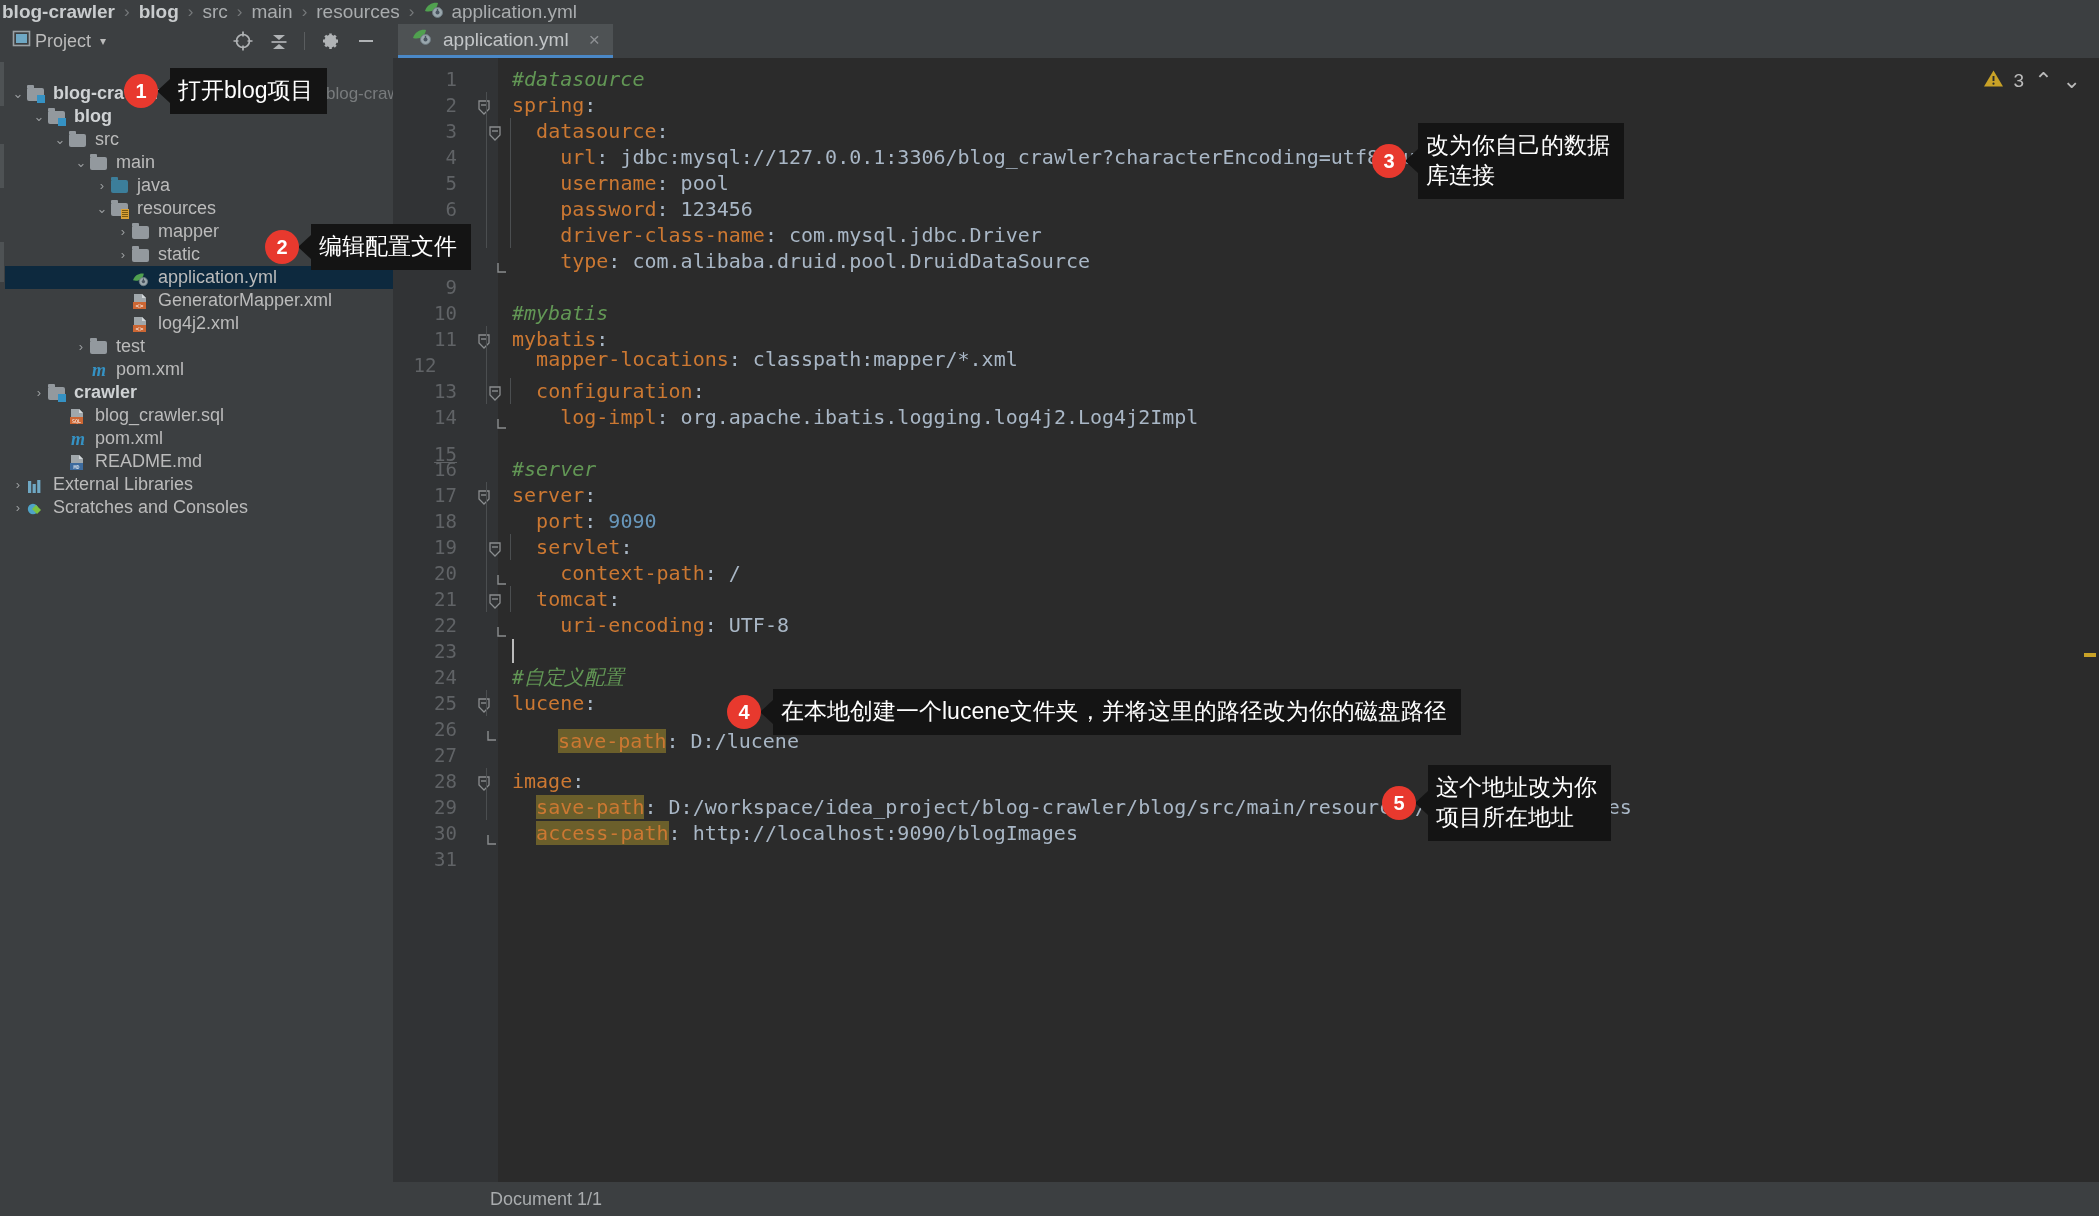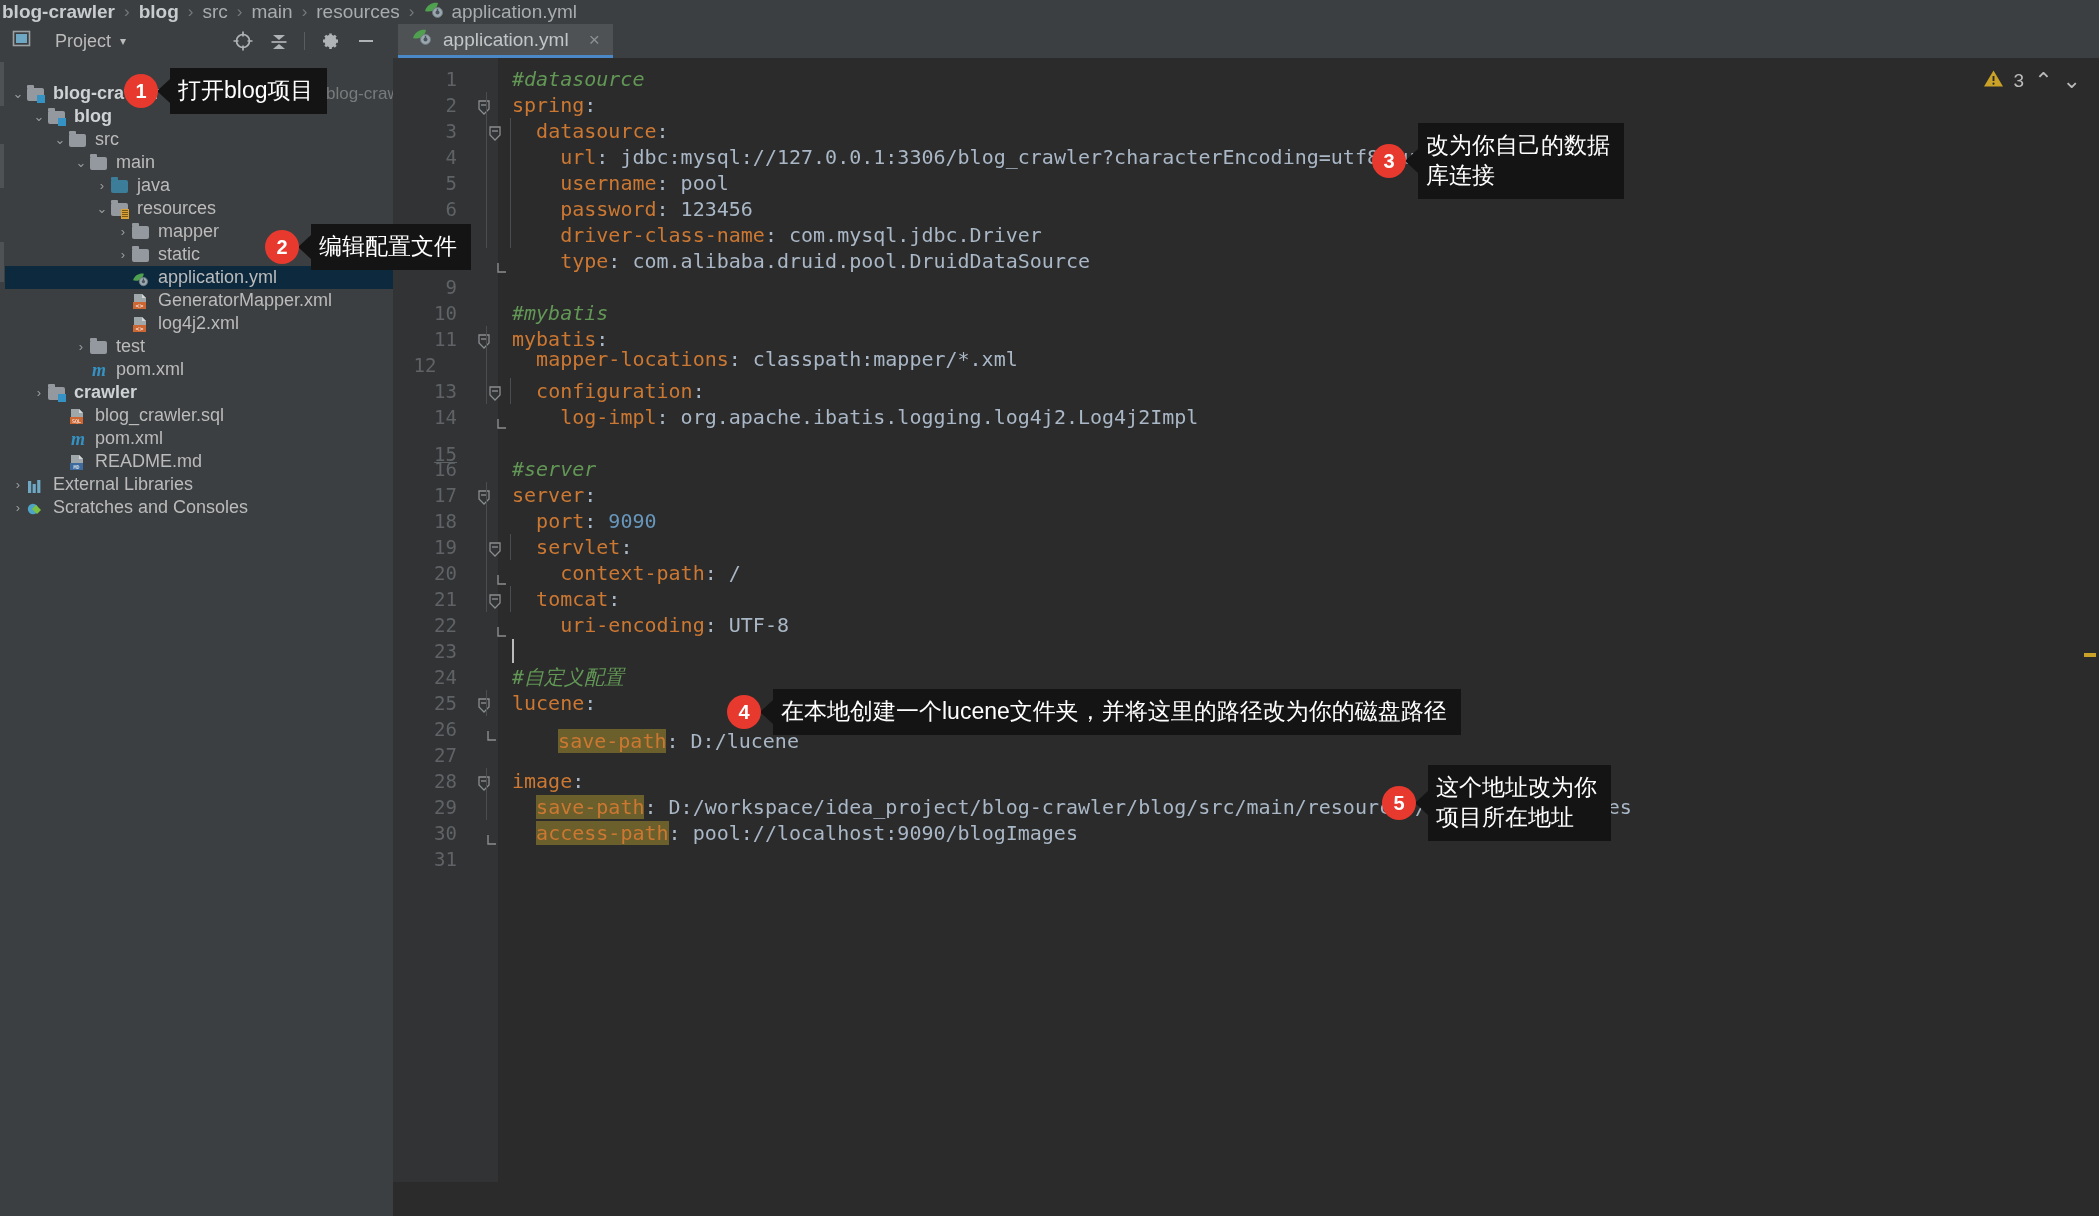--- a/index.html
+++ b/index.html
@@ -24,21 +24,21 @@
 
   
   .leftpanel {
     position: absolute; top: 24px; left: 0; width: 393px; height: 1192px;
     background: #3c3f41;
   }
   .lp-header {
     height: 34px; display: flex; align-items: center; padding: 0 8px 0 12px;
     color: #bbbbbb; font-size: 18px;
   }
-  .lp-title { margin-left: 24px; }
+  .lp-title { margin-left: 4px; }
   .lp-caret { margin-left: 9px; color: #bbbbbb; font-size: 12px; }
   .lp-actions { margin-left: auto; display: flex; align-items: center; gap: 14px; padding-right: 8px; }
   .lp-actions svg { display: block; }
   .vsep { width: 1px; height: 18px; background: #5a5d5f; }
 
   
   .leftstripe {
     position: absolute; top: 24px; left: 0; width: 5px; height: 1192px;
     background: #3c3f41;
   }
@@ -591,41 +591,44 @@
           <div class="codeline" style="top: 528px; left: 38.1px;"><span class="kw">tomcat</span><span class="colon">:</span></div>
           <div class="codeline" style="top: 554px; left: 62.2px;"><span class="kw">uri-encoding</span><span class="colon">: </span><span class="val">UTF-8</span></div>
           <div class="codeline" style="top: 580px; left: 14px;"></div>
           <div class="caret" style="top: 581px; left: 14px;"></div>
           <div class="codeline" style="top: 606px; left: 14px;"><span class="cmt">#自定义配置</span></div>
           <div class="codeline" style="top: 632px; left: 14px;"><span class="kw">lucene</span><span class="colon">:</span></div>
           <div class="codeline" style="top: 670px; left: 38.1px; margin-left: 22px;"><span class="kw hl">save-path</span><span class="colon">: </span><span class="val">D:/lucene</span></div>
           <div class="codeline" style="top: 684px; left: 14px;"></div>
           <div class="codeline" style="top: 710px; left: 14px;"><span class="kw">image</span><span class="colon">:</span></div>
           <div class="codeline" style="top: 736px; left: 38.1px;"><span class="kw hl">save-path</span><span class="colon">: </span><span class="val">D:/workspace/idea_project/blog-crawler/blog/src/main/resources/static/blogImages</span></div>
-          <div class="codeline" style="top: 762px; left: 38.1px;"><span class="kw hl">access-path</span><span class="colon">: </span><span class="val">pool://localhost:9090/blogImages</span></div>
+          <div class="codeline" style="top: 762px; left: 38.1px;"><span class="kw hl">access-path</span><span class="colon">: </span><span class="val">http://localhost:9090/blogImages</span></div>
           <div class="codeline" style="top: 788px; left: 14px;"></div>
         </div>
       <div class="scrollbar-col">
         <div class="errstripe" style="top:561px;"></div>
       </div>
     </div>
 
     <div class="inspect">
       <span>
         <svg width="21" height="19" viewBox="0 0 21 19">
           <path d="M10.5 1.5L20 17.5H1z" fill="#c9a227"></path>
           <path d="M10.5 7v5" stroke="#2b2b2b" stroke-width="1.9"></path>
           <circle cx="10.5" cy="14.7" r="1.1" fill="#2b2b2b"></circle>
         </svg>
       </span>
       <span class="warn-count">3</span>
       <span style="font-size:22px;">⌃</span>
       <span style="font-size:22px;">⌄</span>
     </div>
 
+    <div class="statusbar">
+      <span>Document 1/1</span>
+    </div>
   </div>
 
   <div id="callouts">
       <div class="callout" style="left: 124px; top: 68px;">
         <div class="cnum">1</div>
         <div class="ctip"></div>
         <div class="cbox wide">打开blog项目</div>
       </div>
       <div class="callout" style="left: 265px; top: 224px;">
         <div class="cnum">2</div>

